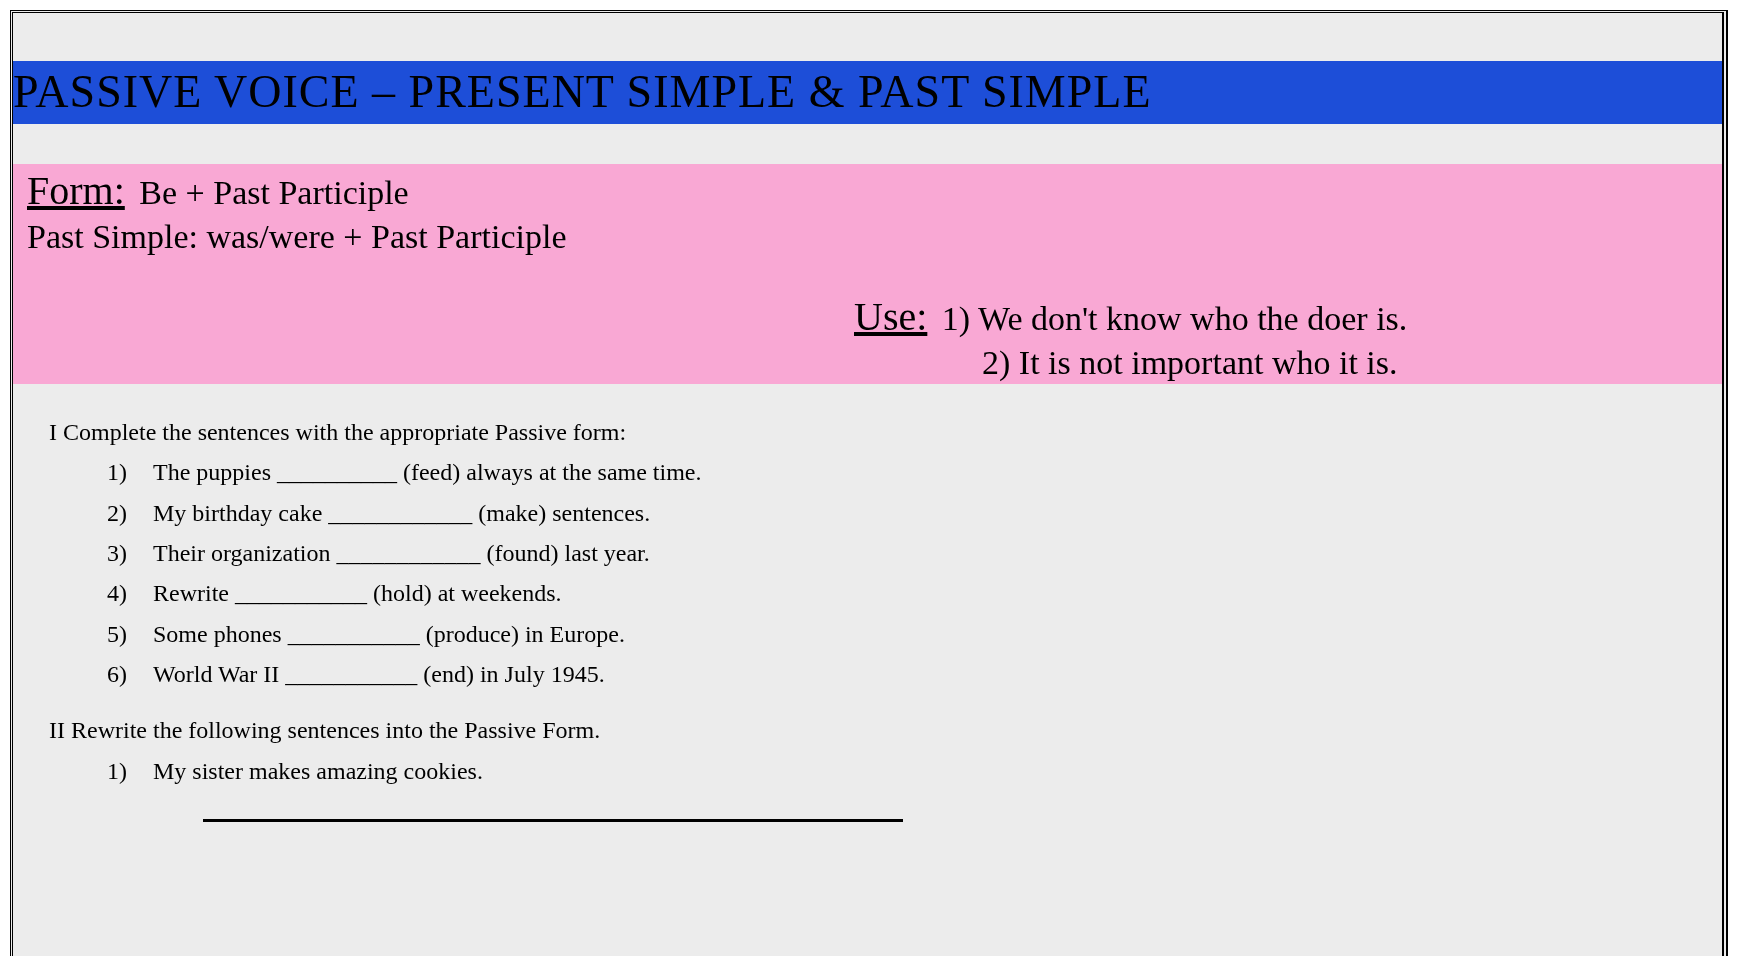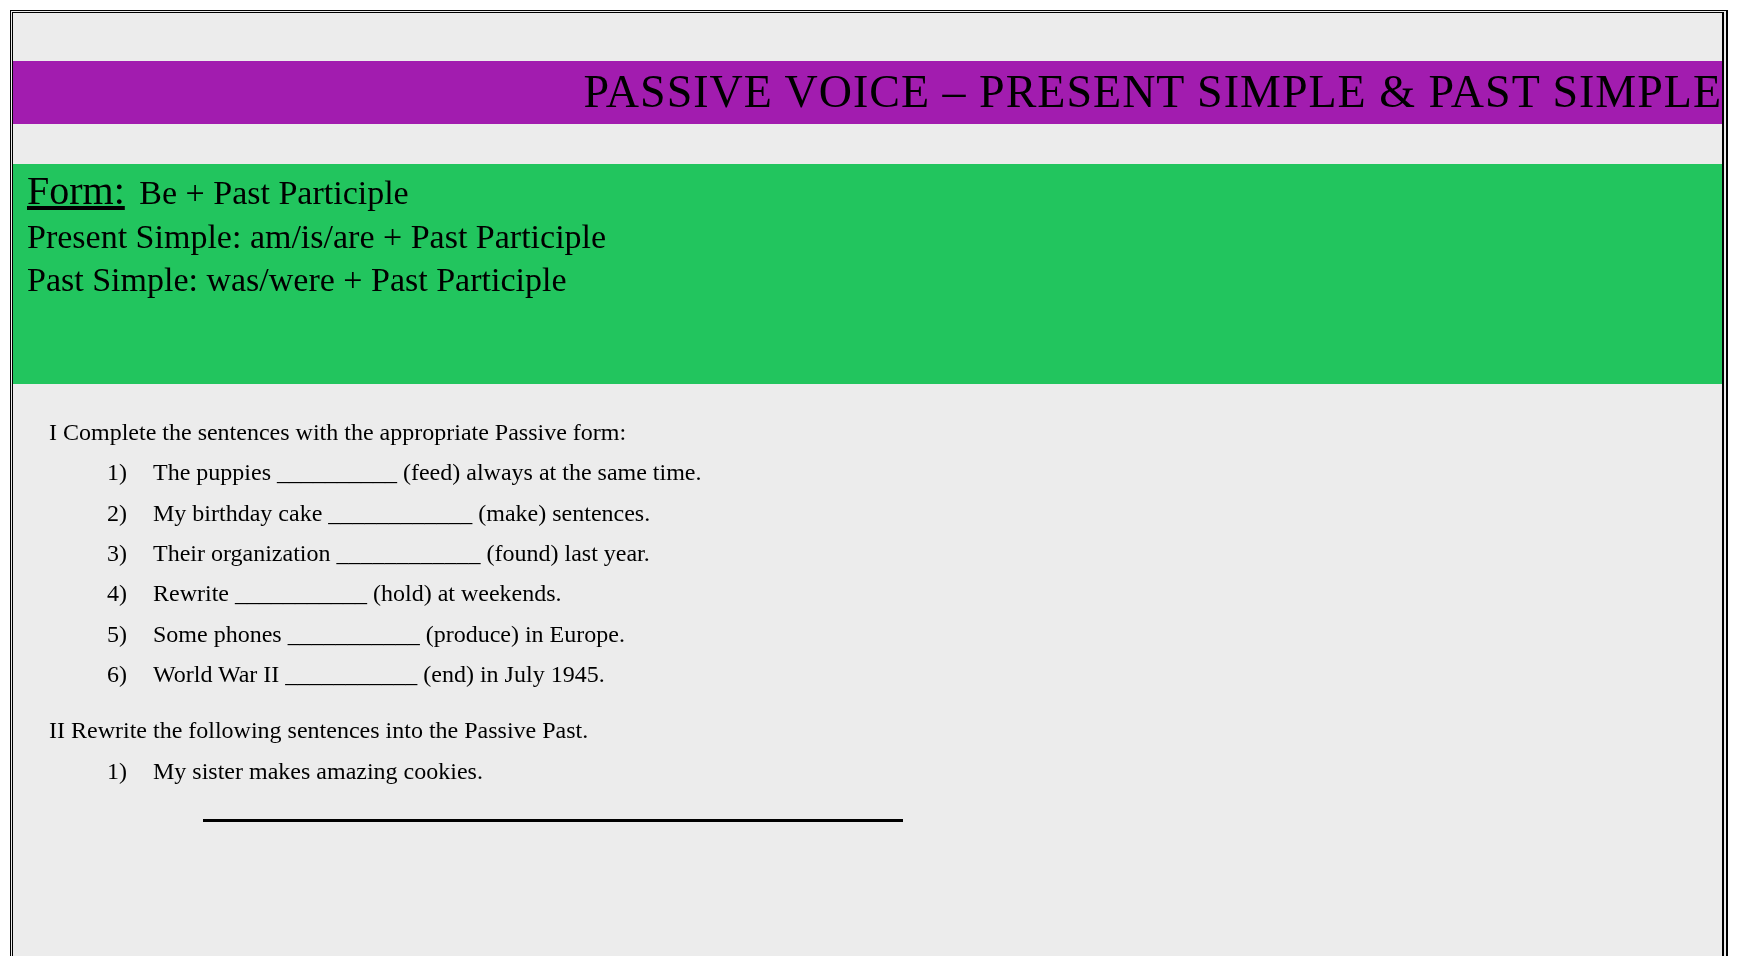--- a/index.html
+++ b/index.html
@@ -26,31 +26,31 @@
     border-right-color: #000;
     border-bottom: none;
     background: #ececec;
     overflow: hidden;
   }
   .inner {
     padding: 0;
   }
   .title-band {
     margin-top: 48px;
-    background: #a21caf;
-    text-align: right;
+    background: #1d4ed8;
+    text-align: left;
     font-size: 46px;
     padding: 4px 0 6px 0;
     letter-spacing: 1px;
     color: #000;
     font-family: "Georgia", "Times New Roman", serif;
   }
   .info-band {
     margin-top: 40px;
-    background: #22c55e;
+    background: #f9a8d4;
     color: #000;
     font-size: 34px;
     line-height: 1.25;
     padding: 2px 6px 8px 14px;
     position: relative;
     min-height: 210px;
   }
   .info-band .form-label {
     font-size: 40px;
     text-decoration: underline;
@@ -112,37 +112,43 @@
   <div class="frame">
     <div class="inner">
 
       <div class="title-band">PASSIVE VOICE – PRESENT SIMPLE &amp; PAST SIMPLE</div>
 
       <div class="info-band">
         <p class="line line1">
           <span class="form-label">Form:</span>
           <span class="rest">Be + Past Participle</span>
         </p>
-        <p class="line">Present Simple: am/is/are + Past Participle</p>
         <p class="line">Past Simple: was/were + Past Participle</p>
 
+        <div class="use-block">
+          <div>
+            <span class="use-label">Use:</span>
+            <span>1) We don't know who the doer is.</span>
+          </div>
+          <div class="use-line2">2) It is not important who it is.</div>
+        </div>
       </div>
 
       <div class="body-area">
         <p class="ex-head">I Complete the sentences with the appropriate Passive form:</p>
         <ul class="ex-list">
           <li><span class="num">1)</span><span>The puppies __________ (feed) always at the same time.</span></li>
           <li><span class="num">2)</span><span>My birthday cake ____________ (make) sentences.</span></li>
           <li><span class="num">3)</span><span>Their organization ____________ (found) last year.</span></li>
           <li><span class="num">4)</span><span>Rewrite ___________ (hold) at weekends.</span></li>
           <li><span class="num">5)</span><span>Some phones ___________ (produce) in Europe.</span></li>
           <li><span class="num">6)</span><span>World War II ___________ (end) in July 1945.</span></li>
         </ul>
 
-        <p class="ex-head" style="margin-top:28px;">II Rewrite the following sentences into the Passive Past.</p>
+        <p class="ex-head" style="margin-top:28px;">II Rewrite the following sentences into the Passive Form.</p>
         <ul class="ex-list">
           <li>
             <span class="num">1)</span><span>My sister makes amazing cookies.</span>
             <span class="ans-line"></span>
           </li>
         </ul>
       </div>
 
     </div>
   </div>

